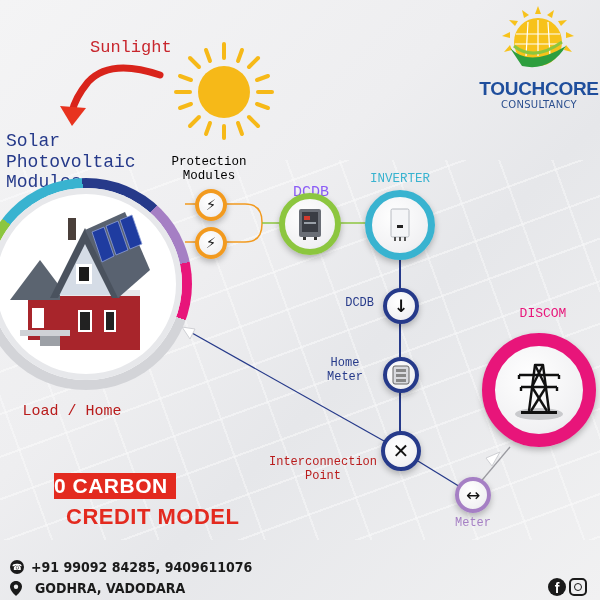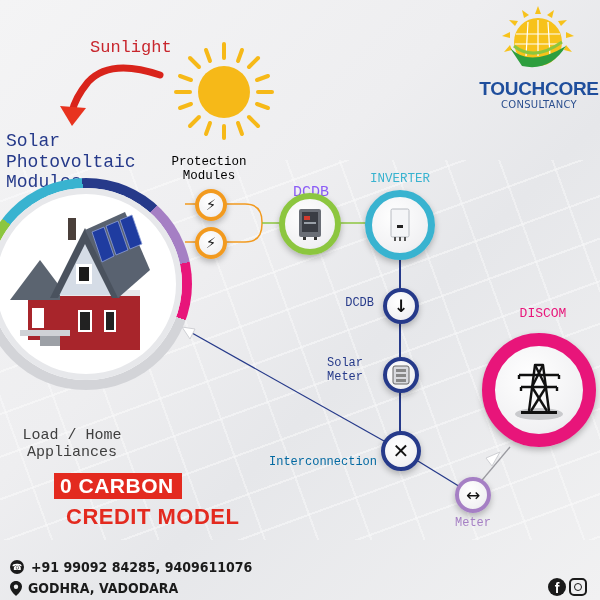--- a/index.html
+++ b/index.html
@@ -10,21 +10,21 @@
   .panel-lines{position:absolute;left:0;top:160px;width:600px;height:380px;
     background:
       repeating-linear-gradient(160deg, rgba(255,255,255,0) 0 38px, rgba(255,255,255,.6) 38px 40px),
       repeating-linear-gradient(70deg, rgba(255,255,255,0) 0 48px, rgba(255,255,255,.5) 48px 50px);
     opacity:.7;}
   svg.wires{position:absolute;left:0;top:0;width:600px;height:600px;}
   .label{position:absolute;text-align:center;line-height:1.15;font-family:Liberation Mono, monospace;}
   .node{position:absolute;border-radius:50%;background:radial-gradient(circle at 40% 35%,#ffffff 0%,#f1f1f3 70%,#dcdce0 100%);
     box-shadow:0 3px 6px rgba(0,0,0,.25);display:flex;align-items:center;justify-content:center;box-sizing:border-box;}
   .footer{position:absolute;left:10px;font-family:"DejaVu Sans Condensed","DejaVu Sans",sans-serif;font-weight:bold;font-size:14px;color:#1b1b1b;}
-  .carbon1{position:absolute;left:54px;top:473px;background:#e32a1f;color:#fff;font-weight:bold;font-size:21px;padding:1px 8px 1px 6px;font-family:"Liberation Sans",sans-serif;letter-spacing:.5px;}
+  .carbon1{position:absolute;left:54px;top:473px;background:#e32a1f;color:#fff;font-weight:bold;font-size:21px;padding:1px 8px 1px 0;font-family:"Liberation Sans",sans-serif;letter-spacing:.5px;}
   .carbon2{position:absolute;left:66px;top:504px;color:#e32a1f;font-weight:bold;font-size:22px;font-family:"Liberation Sans",sans-serif;letter-spacing:.5px;}
 </style>
 </head>
 <body>
 
 <div class="panel-lines"></div>
 
 <svg class="wires" viewBox="0 0 600 600">
 
   <path d="M185 204 H245 Q262 204 262 222 V224 Q262 242 245 242 H185" fill="none" stroke="#f29a1f" stroke-width="1.5"></path>
@@ -120,23 +120,22 @@
     <rect x="79" y="67" width="10" height="14" fill="#1a1a1a"></rect>
   <rect x="78" y="110" width="14" height="22" fill="#ffffff"></rect>
     <rect x="80" y="112" width="10" height="18" fill="#222"></rect>
   <rect x="104" y="110" width="12" height="22" fill="#ffffff"></rect>
     <rect x="106" y="112" width="8" height="18" fill="#222"></rect>
   <rect x="32" y="108" width="12" height="20" fill="#ffffff"></rect>
   <rect x="20" y="130" width="50" height="6" fill="#cfd2d6"></rect>
   <rect x="40" y="136" width="20" height="10" fill="#9ca0a6"></rect>
 </svg>
 
-<div class="label" style="left:12px;top:403px;width:120px;color:#404040;font-size:15px;margin-top:24px;">
+<div class="label" style="left:12px;top:403px;width:120px;color:#b91c1c;font-size:15px;">
   <div>Load / Home</div>
-  <div>Appliances</div>
 </div>
 
 <div class="label" style="left:166px;top:155px;width:86px;color:#000000;font-size:12.5px;">
   <div>Protection</div>
   <div>Modules</div>
 </div>
 <div class="node" style="left:195px;top:189px;width:32px;height:32px;border:4px solid #f29a1f;">
   <span style="font-size:15px;color:#1a1a1a;">⚡︎</span>
 </div>
 <div class="node" style="left:195px;top:227px;width:32px;height:32px;border:4px solid #f29a1f;">
@@ -165,34 +164,35 @@
       <rect x="16" y="29" width="2" height="4" fill="#555"></rect>
   </svg>
 </div>
 
 <div class="label" style="left:322px;top:297px;width:52px;color:#263a8a;font-size:12px;text-align:right;">DCDB</div>
 <div class="node" style="left:383px;top:288px;width:36px;height:36px;border:4px solid #263a8a;">
   <span style="font-size:17px;font-weight:bold;color:#111;">↓</span>
 </div>
 
 <div class="label" style="left:322px;top:357px;width:46px;color:#263a8a;font-size:12px;">
-  <div>Solar</div>
+  <div>Home</div>
   <div>Meter</div>
 </div>
 <div class="node" style="left:383px;top:357px;width:36px;height:36px;border:4px solid #263a8a;">
   <svg width="18" height="20" viewBox="0 0 18 20">
     <rect x="1" y="1" width="16" height="18" rx="2" fill="#d9dade" stroke="#666" stroke-width="1"></rect>
     <rect x="4" y="4" width="10" height="3" fill="#888"></rect>
     <rect x="4" y="9" width="10" height="3" fill="#888"></rect>
     <rect x="4" y="14" width="10" height="3" fill="#888"></rect>
   </svg>
 </div>
 
-<div class="label" style="left:268px;top:456px;width:110px;color:#0369a1;font-size:12px;">
+<div class="label" style="left:268px;top:456px;width:110px;color:#b91c1c;font-size:12px;">
   <div>Interconnection</div>
+  <div>Point</div>
 </div>
 <div class="node" style="left:381px;top:431px;width:40px;height:40px;border:4px solid #263a8a;">
   <span style="font-size:20px;color:#111;">✕</span>
 </div>
 
 <div class="node" style="left:455px;top:477px;width:36px;height:36px;border:4px solid #a57fc4;">
   <span style="font-size:17px;color:#111;">↔</span>
 </div>
 <div class="label" style="left:415px;top:517px;width:116px;color:#a57fc4;font-size:12px;">
   <div>Meter</div>
@@ -219,21 +219,21 @@
   </svg>
 </div>
 
 <div class="carbon1">0 CARBON</div>
 <div class="carbon2">CREDIT MODEL</div>
 
 <div class="footer" style="top:559px;display:flex;align-items:center;gap:7px;">
   <span style="display:inline-block;width:14px;height:14px;border-radius:50%;background:#1b1b1b;color:#fff;font-size:9px;text-align:center;line-height:14px;">☎</span>
   <span>+91 99092 84285, 9409611076</span>
 </div>
-<div class="footer" style="top:580px;display:flex;align-items:center;gap:6px;text-align:center;">
+<div class="footer" style="top:580px;display:flex;align-items:center;gap:13px;text-align:center;">
   <svg width="12" height="15" viewBox="0 0 12 15">
     <path d="M6 0 C2.5 0 0 2.6 0 5.8 C0 10 6 15 6 15 C6 15 12 10 12 5.8 C12 2.6 9.5 0 6 0 Z" fill="#1b1b1b"></path>
     <circle cx="6" cy="5.8" r="2.2" fill="#f0f0f0"></circle>
   </svg>
   <span>GODHRA, VADODARA</span>
 </div>
 <div class="abs" style="left:548px;top:578px;width:18px;height:18px;border-radius:50%;background:#1b1b1b;color:#fff;font-weight:bold;font-size:14px;text-align:center;line-height:20px;font-family:'Liberation Sans',sans-serif;">f</div>
 <div class="abs" style="left:569px;top:578px;width:14px;height:14px;border:2px solid #1b1b1b;border-radius:5px;">
   <div style="position:absolute;left:3px;top:3px;width:6px;height:6px;border:1.6px solid #1b1b1b;border-radius:50%;"></div>
 </div>

